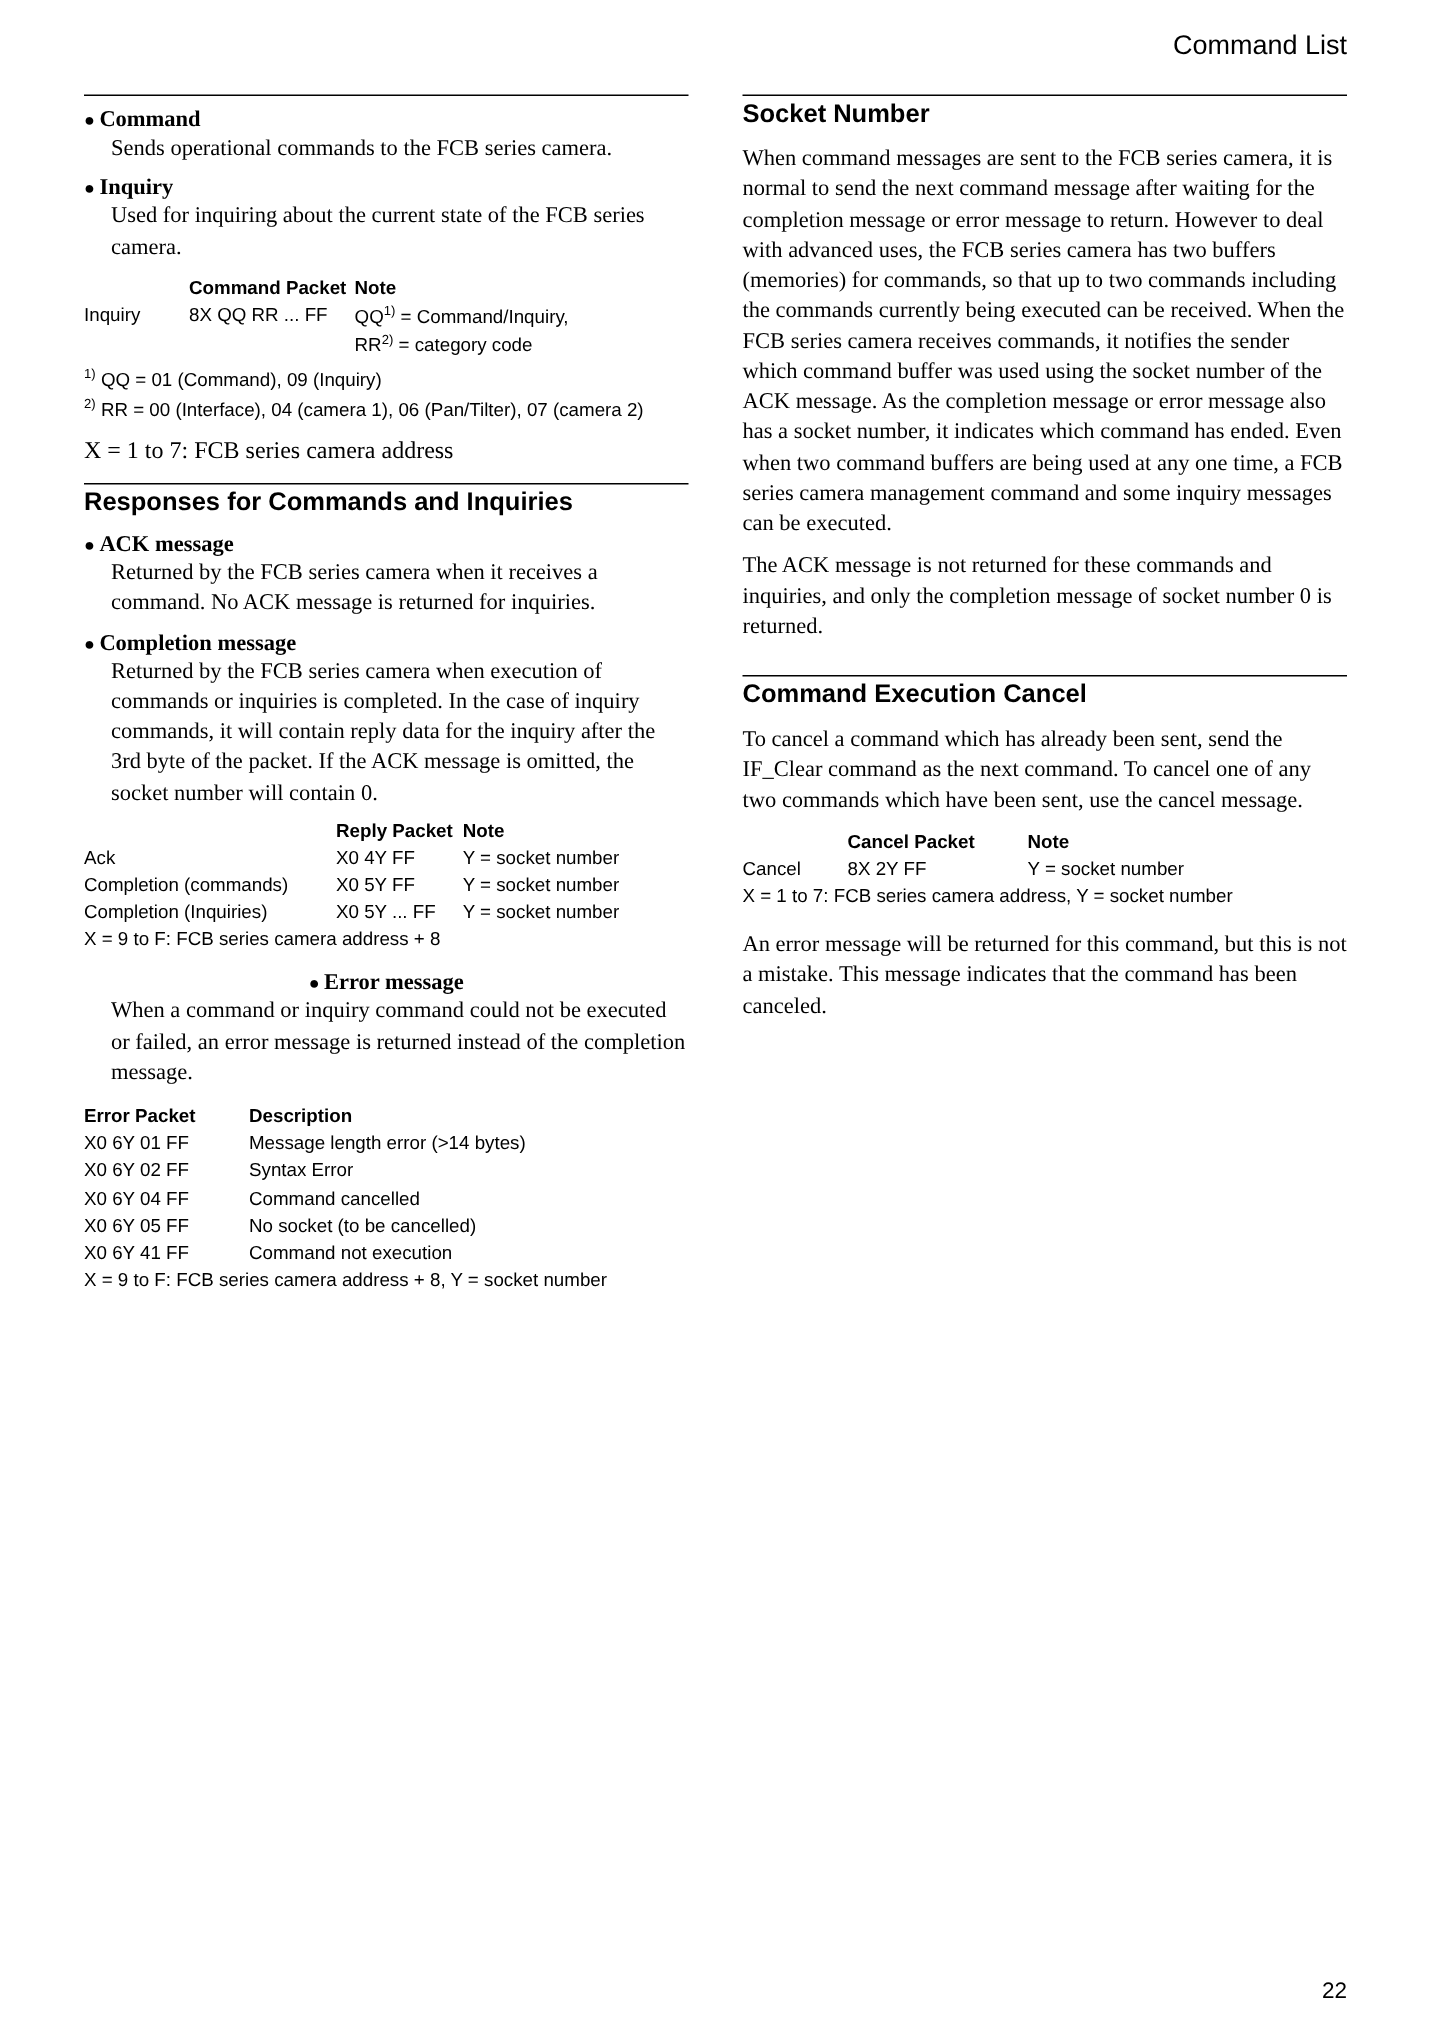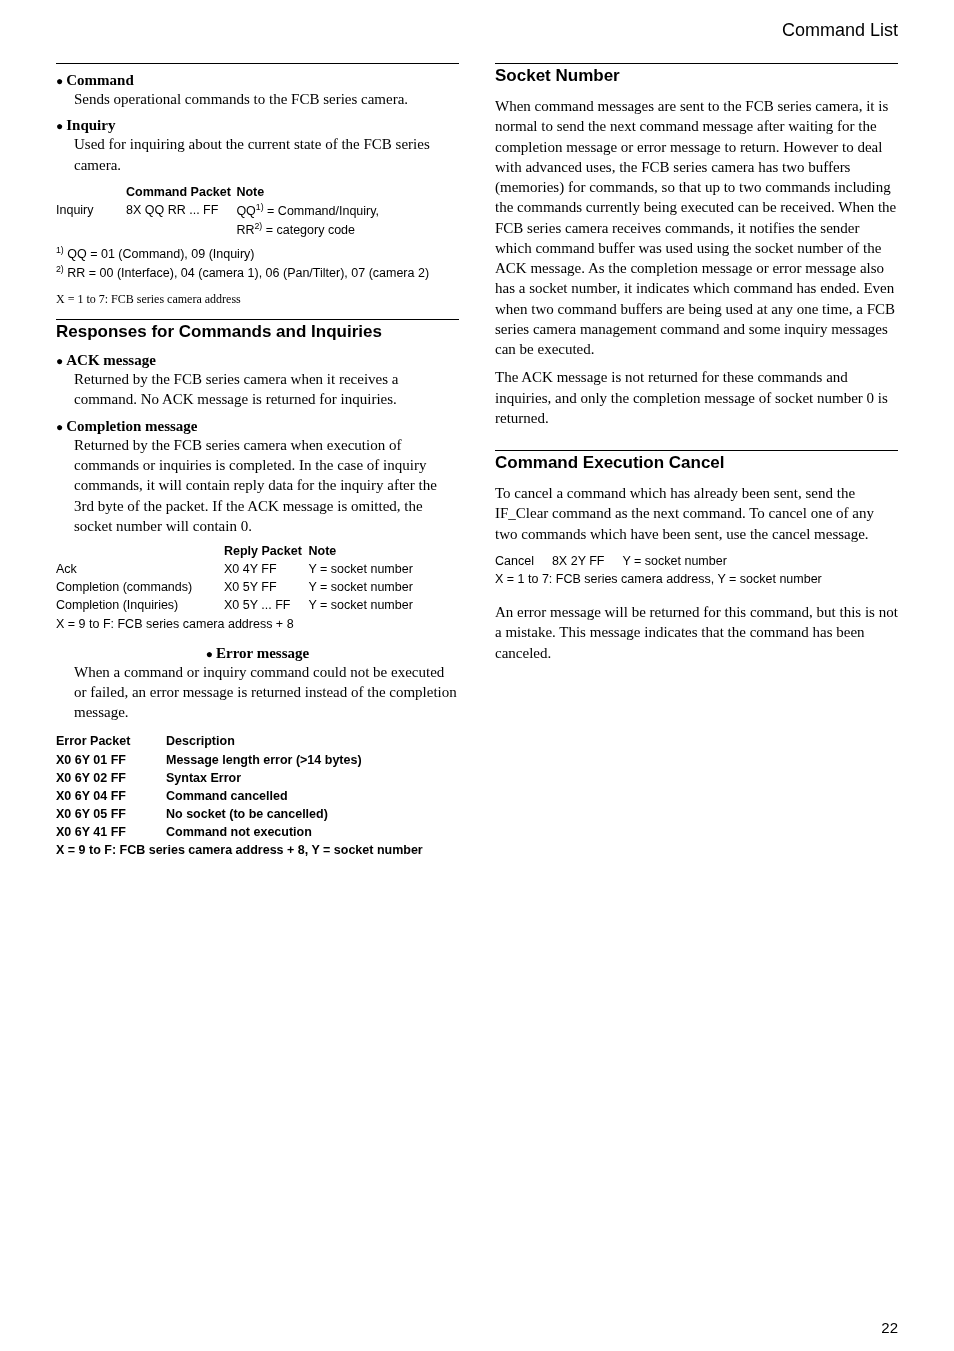--- a/index.html
+++ b/index.html
@@ -65,21 +65,21 @@
     font-size: 12.5px;
     line-height: 1.45;
   }
   .footnote {
     font-family: Arial, Helvetica, sans-serif;
     font-size: 12.5px;
     line-height: 1.45;
   }
   .serif-note {
     font-family: "Times New Roman", Times, serif;
-    font-size: 12px;
+    font-size: 16px;
     margin-top: 10px;
     margin-bottom: 12px;
   }
   .tbl {
     font-family: Arial, Helvetica, sans-serif;
     font-size: 12.5px;
     line-height: 1.45;
     border-collapse: collapse;
   }
   .tbl th {
@@ -88,21 +88,20 @@
     padding-right: 2px;
   }
   .tbl td {
     padding-right: 18px;
     vertical-align: top;
   }
   .error-block {
     font-family: Arial, Helvetica, sans-serif;
     font-size: 12.5px;
     line-height: 1.45;
-    font-weight: bold;
   }
   .error-row {
     display: flex;
   }
   .error-row > div:first-child {
     width: 110px;
   }
   .body-p {
     font-size: 15px;
     line-height: 1.35;
@@ -235,20 +234,25 @@
     <div class="section-title">Socket Number</div>
     <div class="body-p">When command messages are sent to the FCB series camera, it is normal to send the next command message after waiting for the completion message or error message to return. However to deal with advanced uses, the FCB series camera has two buffers (memories) for commands, so that up to two commands including the commands currently being executed can be received. When the FCB series camera receives commands, it notifies the sender which command buffer was used using the socket number of the ACK message. As the completion message or error message also has a socket number, it indicates which command has ended. Even when two command buffers are being used at any one time, a FCB series camera management command and some inquiry messages can be executed.</div>
     <div class="body-p">The ACK message is not returned for these commands and inquiries, and only the completion message of socket number 0 is returned.</div>
 
     <div class="section-rule" style="margin-top:22px;"></div>
     <div class="section-title">Command Execution Cancel</div>
     <div class="body-p">To cancel a command which has already been sent, send the IF_Clear command as the next command. To cancel one of any two commands which have been sent, use the cancel message.</div>
 
     <table class="tbl" style="margin-top:6px;">
       <tbody>
+          <tr>
+        <th style="width:70px;"></th>
+        <th style="width:120px;">Cancel Packet</th>
+        <th>Note</th>
+      </tr>
       <tr>
         <td>Cancel</td>
         <td>8X 2Y FF</td>
         <td>Y = socket number</td>
       </tr>
     </tbody>
       </table>
     <div class="sans">X = 1 to 7: FCB series camera address, Y = socket number</div>
 
     <div class="body-p" style="margin-top:14px;">An error message will be returned for this command, but this is not a mistake. This message indicates that the command has been canceled.</div>

